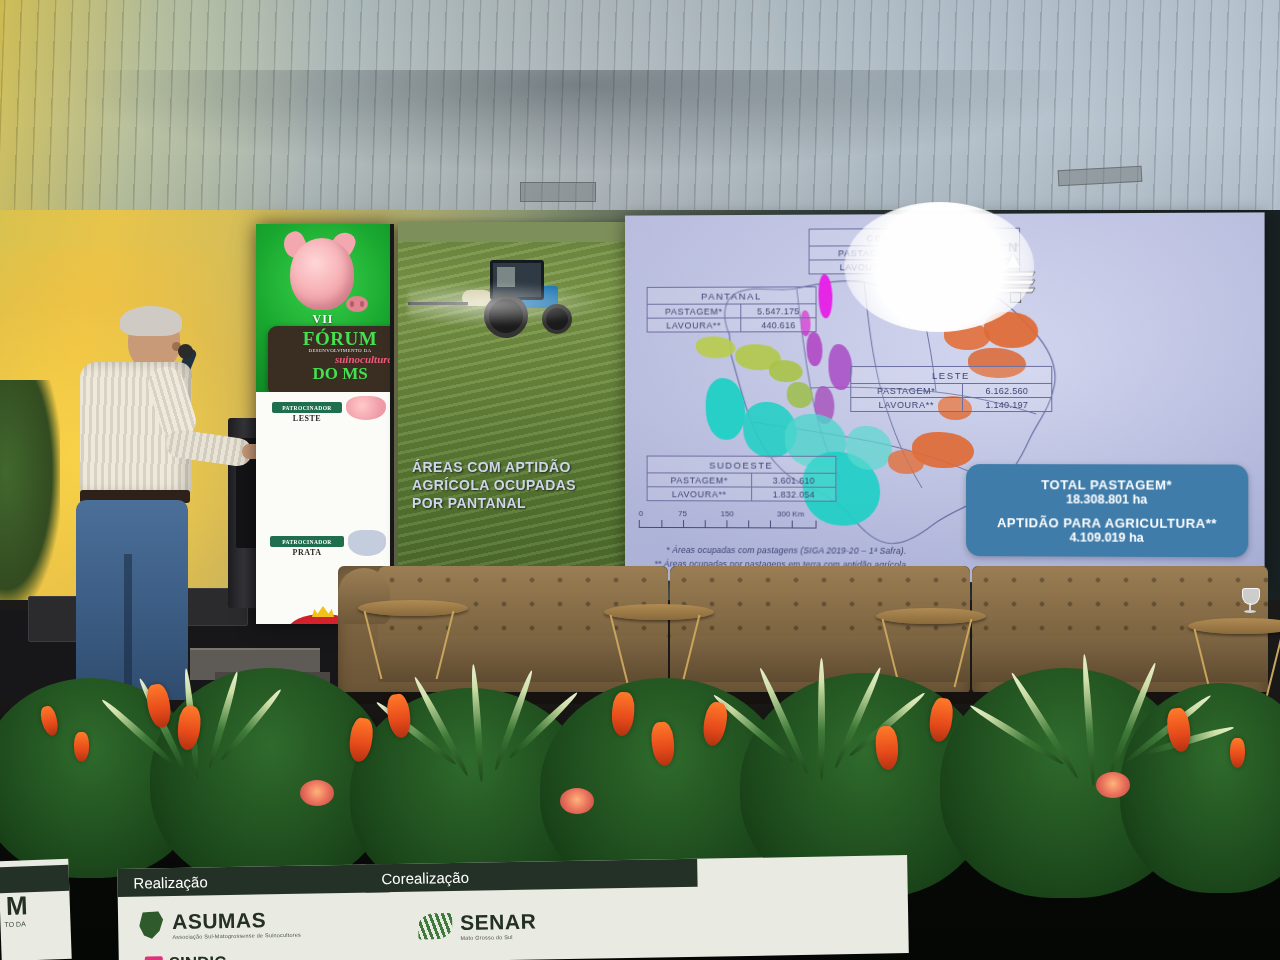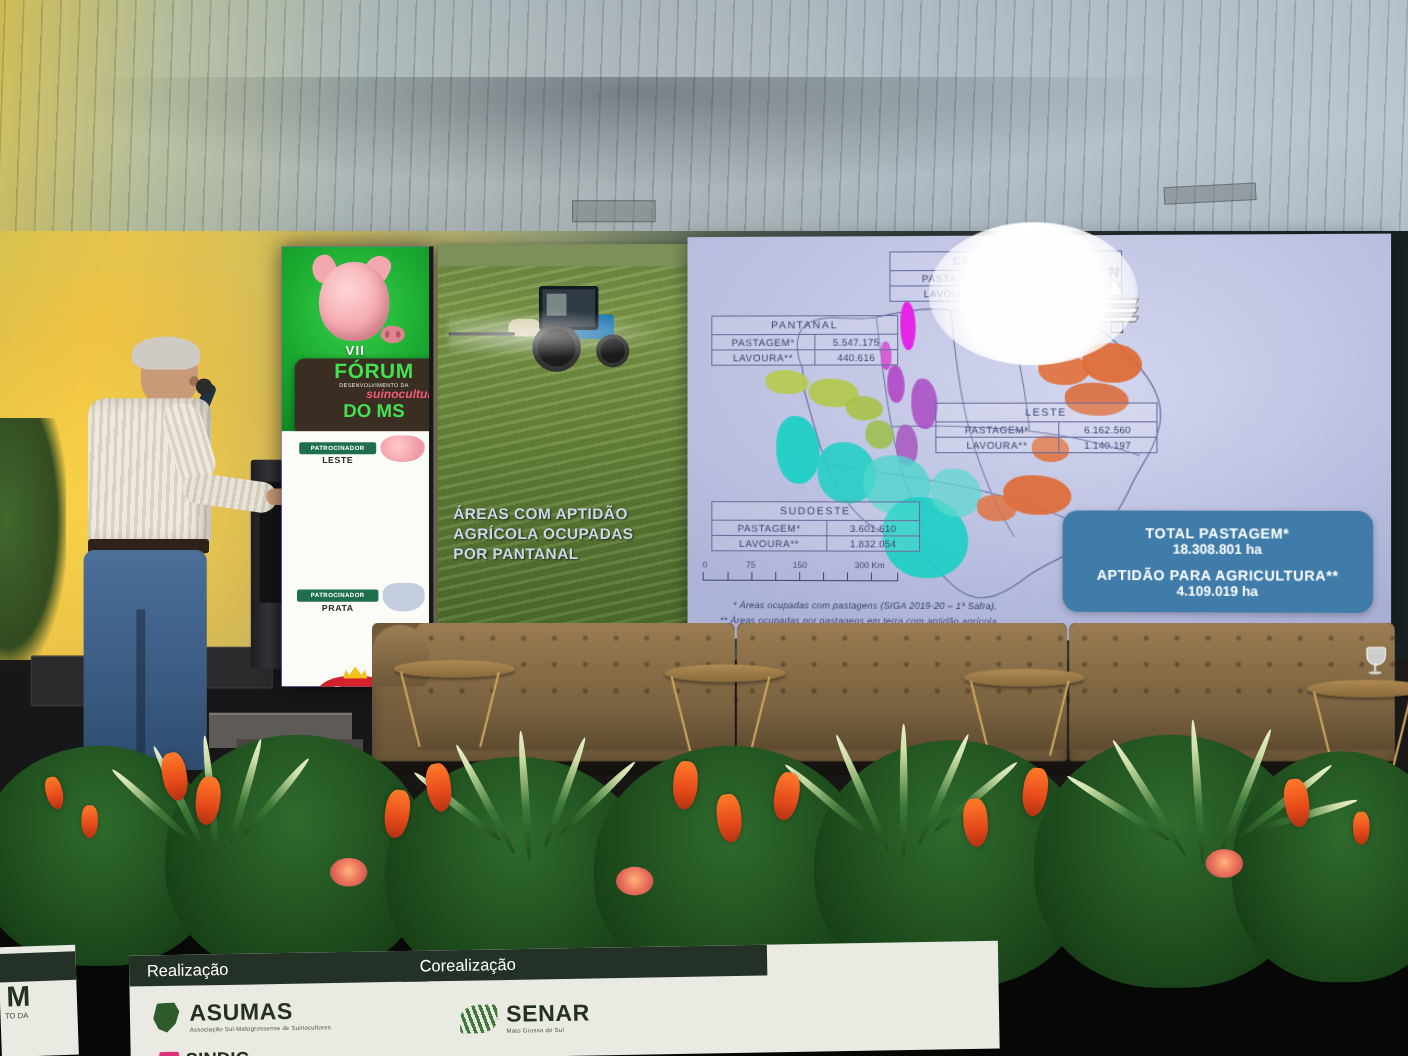--- a/index.html
+++ b/index.html
@@ -37,21 +37,21 @@
   .stagestep{position:absolute;left:190px;top:648px;width:130px;height:30px;background:#5e5b56;border-top:2px solid #7b776f;}
   .stagestep2{position:absolute;left:215px;top:672px;width:115px;height:14px;background:#4a4742;}
 
   
   .gear{position:absolute;background:#2b2b2e;border:1px solid #3c3c40;border-radius:2px;}
   .speakerbox{position:absolute;left:228px;top:418px;width:40px;height:190px;background:linear-gradient(90deg,#1d1d20,#35353a 40%,#1a1a1d);border-radius:3px;}
   .speakerbox:after{content:"";position:absolute;left:8px;top:20px;width:24px;height:110px;background:#141416;border-radius:2px;}
 
   
   .led{position:absolute;left:256px;top:224px;width:134px;height:400px;
-    background:#8b5cf6;border-right:4px solid #1a1a1a;box-shadow:0 0 18px rgba(0,0,0,.6);overflow:hidden;}
+    background:#ec4899;border-right:4px solid #1a1a1a;box-shadow:0 0 18px rgba(0,0,0,.6);overflow:hidden;font-family:Liberation Serif, serif;}
   .led .top{position:absolute;left:0;top:0;width:134px;height:168px;
     background:radial-gradient(circle at 50% 35%, #38d24a, #19a72f 55%, #0f8a26 100%);}
   .led .pig{position:absolute;left:34px;top:14px;width:64px;height:72px;border-radius:50% 50% 46% 46%;
     background:radial-gradient(circle at 40% 35%, #ffd6d6, #f5aab0 55%, #e08a95 100%);box-shadow:inset -5px -6px 10px rgba(180,100,115,.5);}
   .led .ear{position:absolute;width:22px;height:26px;background:#f3a8b0;border-radius:60% 40% 50% 50%;}
   .led .ear.l{left:28px;top:8px;transform:rotate(-25deg);}
   .led .ear.r{left:76px;top:8px;transform:rotate(25deg);}
   .led .snout{position:absolute;left:56px;top:58px;width:22px;height:16px;border-radius:50%;background:#e0848f;}
   .led .snout:before,.led .snout:after{content:"";position:absolute;top:5px;width:4px;height:6px;border-radius:50%;background:#b35c67;}
   .led .snout:before{left:4px;} .led .snout:after{right:4px;}

